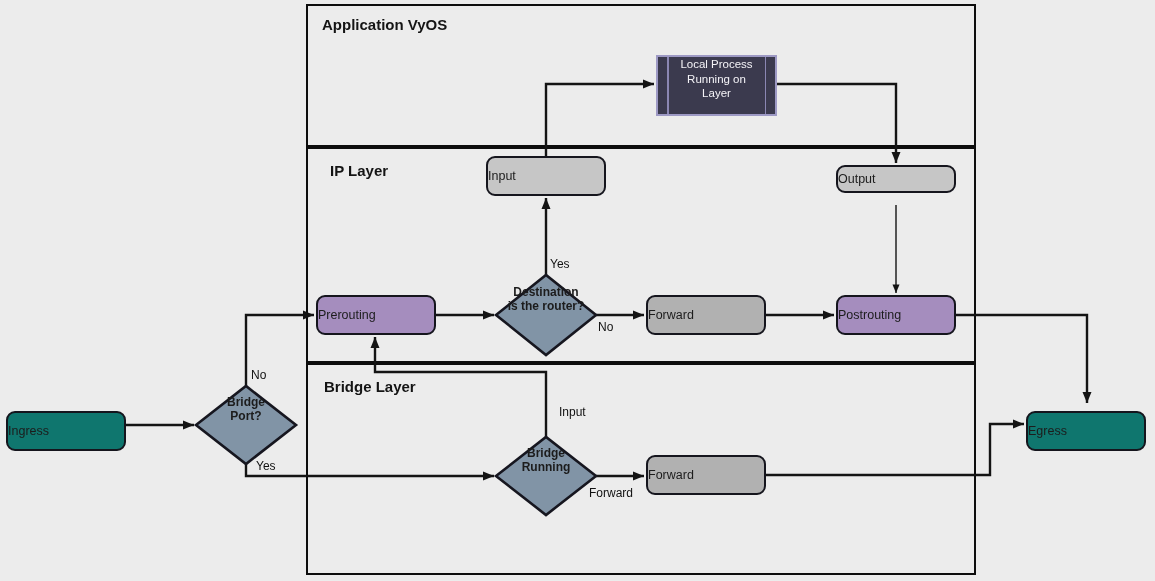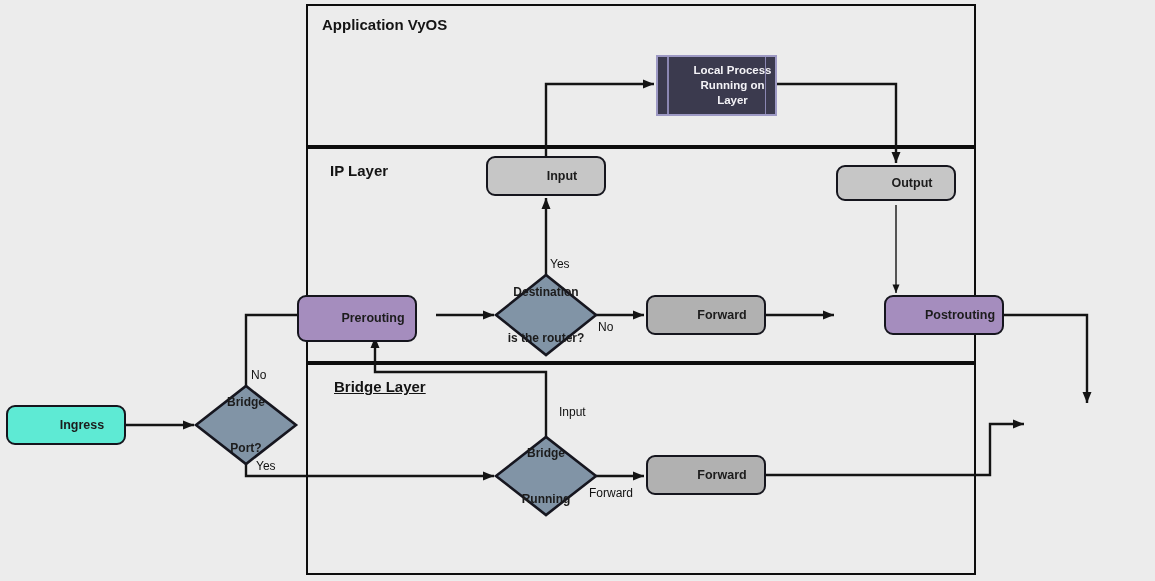--- a/index.html
+++ b/index.html
@@ -48,32 +48,30 @@
     stroke-width: 2.6;
     stroke-linejoin: miter;
   }
   .node {
     position: absolute;
     box-sizing: border-box;
     border: 2.5px solid #15151d;
     border-radius: 9px;
     display: flex;
     align-items: center;
-    justify-content: center;
     text-align: center;
     font-size: 12.5px;
-    font-weight: bold;
+    font-weight: normal;
     color: #1c1c1c;
     line-height: 1.2;
-    padding-left: 32px;
   }
   .fill-gray-light { background: #c6c6c6; }
   .fill-gray { background: #b1b1b1; }
   .fill-purple { background: #a58dbe; }
-  .fill-steel { background: #5eead4; }
+  .fill-steel { background: #0f766e; margin-top: 6px; }
   .node.lp {
     background: #3b3a4e;
     border: 2px solid #9d99c4;
     border-radius: 0;
     color: #f4f3f7;
     font-size: 11.5px;
     line-height: 1.28;
     flex-direction: column;
   }
   .lp-bar {
@@ -82,21 +80,21 @@
     width: 1.5px;
     background: #8b87b3;
   }
   .lp-bar.left  { left: 9px; }
   .lp-bar.right { right: 9px; }
   .diamond-label {
     position: absolute;
     display: flex;
     flex-direction: column;
     align-items: center;
-    justify-content: space-between;
+    justify-content: flex-start;
     text-align: center;
     font-size: 12px;
     font-weight: bold;
     color: #1c1c1c;
     line-height: 1.18;
     pointer-events: none;
   }
   .edge-label {
     position: absolute;
     font-size: 12px;
@@ -109,21 +107,21 @@
 <body>
 
 <div class="stage">
 
   <div class="layer" style="left:306px; top:4px; width:670px; height:143px;"></div>
   <div class="layer" style="left:306px; top:147px; width:670px; height:216px;"></div>
   <div class="layer" style="left:306px; top:363px; width:670px; height:212px;"></div>
 
   <div class="layer-title" style="left:322px; top:16px;">Application VyOS</div>
   <div class="layer-title" style="left:322px; top:162px;margin-left:8px;">IP Layer</div>
-  <div class="layer-title" style="left:334px; top:378px;text-decoration:underline;">Bridge Layer</div>
+  <div class="layer-title" style="left:324px; top:378px;">Bridge Layer</div>
 
   <svg class="wires">
     <defs>
       <marker id="ah" viewBox="0 0 13 10" refX="12" refY="5" markerWidth="13" markerHeight="10" markerUnits="userSpaceOnUse" orient="auto">
         <path d="M1,0.5 L12,5 L1,9.5 Z" fill="#141414"></path>
       </marker>
       <marker id="ahs" viewBox="0 0 10 8" refX="9" refY="4" markerWidth="10" markerHeight="8" markerUnits="userSpaceOnUse" orient="auto">
         <path d="M0.5,0.5 L9,4 L0.5,7.5 Z" fill="#141414"></path>
       </marker>
     </defs>
@@ -158,52 +156,55 @@
 
     <polygon class="diamond" fill="#8194a6" points="196,425 246,386 296,425 246,464"></polygon>
     <polygon class="diamond" fill="#8194a6" points="496,315 546,275 596,315 546,355"></polygon>
     <polygon class="diamond" fill="#8194a6" points="496,476 546,437 596,476 546,515"></polygon>
   </svg>
 
   <div class="node fill-steel" style="left:6px; top:405px; width:120px; height:40px;">
     <span>Ingress</span>
   </div>
 
-  <div class="node fill-purple" style="left:297px; top:295px; width:120px; height:47px;">
+  <div class="node fill-purple" style="left:316px; top:295px; width:120px; height:40px;">
     <span>Prerouting</span>
   </div>
 
   <div class="node fill-gray-light" style="left:486px; top:156px; width:120px; height:40px;">
     <span>Input</span>
   </div>
 
   <div class="node lp" style="left:656px; top:55px; width:121px; height:61px;">
     <span class="lp-bar left"></span>
     <span class="lp-bar right"></span>
     <span>Local Process</span>
     <span>Running on</span>
     <span>Layer</span>
   </div>
 
-  <div class="node fill-gray-light" style="left:836px; top:165px; width:120px; height:36px;">
+  <div class="node fill-gray-light" style="left:836px; top:165px; width:120px; height:28px;">
     <span>Output</span>
   </div>
 
   <div class="node fill-gray" style="left:646px; top:295px; width:120px; height:40px;">
     <span>Forward</span>
   </div>
 
-  <div class="node fill-purple" style="left:836px; top:295px; width:120px; height:40px;margin-left:48px;">
+  <div class="node fill-purple" style="left:836px; top:295px; width:120px; height:40px;">
     <span>Postrouting</span>
   </div>
 
   <div class="node fill-gray" style="left:646px; top:455px; width:120px; height:40px;">
     <span>Forward</span>
   </div>
 
+  <div class="node fill-steel" style="left:1026px; top:405px; width:120px; height:40px;">
+    <span>Egress</span>
+  </div>
 
   <div class="diamond-label" style="left:196px; top:395px; width:100px; height:60px;">
     <span>Bridge</span>
     <span>Port?</span>
   </div>
 
   <div class="diamond-label" style="left:494px; top:285px; width:104px; height:60px;">
     <span>Destination</span>
     <span>is the router?</span>
   </div>

